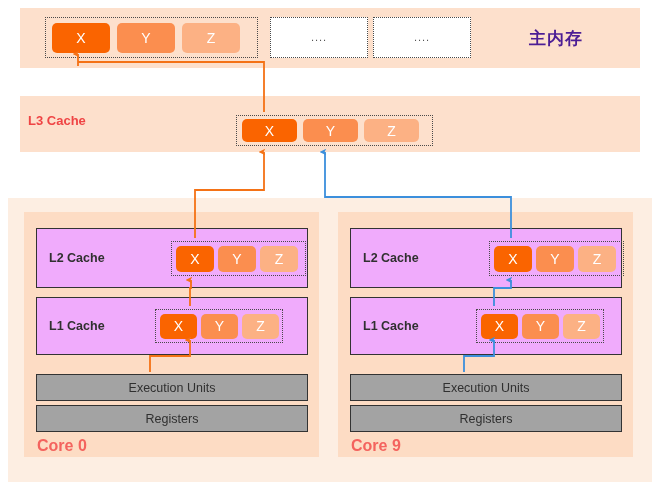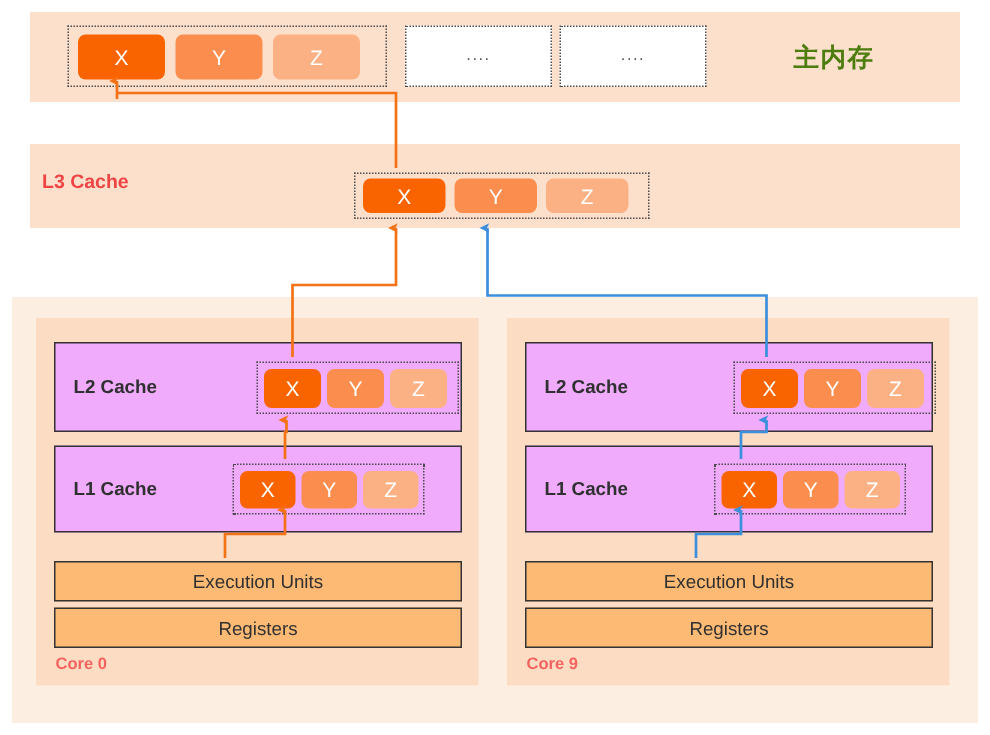--- a/index.html
+++ b/index.html
@@ -49,22 +49,22 @@
     line-height:1;
   }
 
   .label{
     position:absolute;
     color:#ef4444;
     font-size:13px;
     font-weight:bold;
     white-space:nowrap;
   }
-  .label.mem{font-size:17px;color:#4d7c0f;letter-spacing:1px;}
-  .label.core{color:#f4635e;font-size:11px;font-weight:bold;}
+  .label.mem{font-size:17px;color:#4c1d95;letter-spacing:1px;}
+  .label.core{color:#f4635e;font-size:16px;font-weight:bold;}
 
   
   .cpu-panel{
     position:absolute;
     background:#fdeee2;
     box-sizing:border-box;
   }
   .core-panel{
     position:absolute;
     background:#fddcc4;
@@ -78,21 +78,21 @@
   }
   .cache-box .cbtitle{
     position:absolute;
     left:12px;top:50%;
     transform:translateY(-50%);
     font-size:12.5px;font-weight:bold;color:#303030;
     white-space:nowrap;
   }
   .unit-box{
     position:absolute;
-    background:#fdba74;
+    background:#a3a3a3;
     border:1.5px solid #333333;
     box-sizing:border-box;
     display:flex;align-items:center;justify-content:center;
     font-size:12.5px;color:#303030;
   }
 
   
   svg.arrows{
     position:absolute;left:0;top:0;
     width:660px;height:490px;

